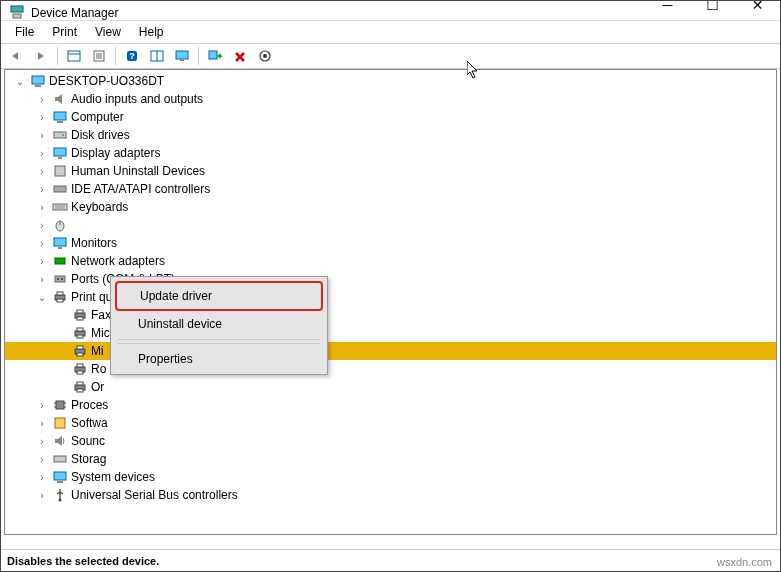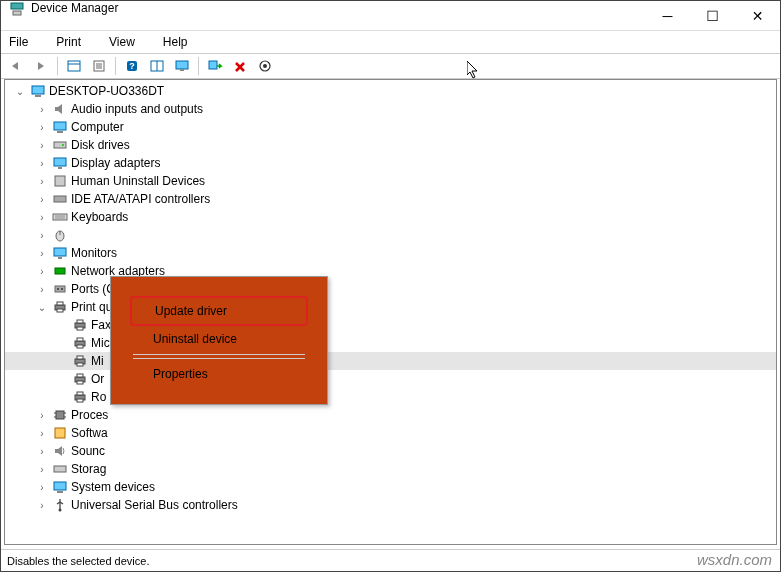--- a/index.html
+++ b/index.html
@@ -1,40 +1,40 @@
 <!DOCTYPE html>
 <html><head>
 <meta charset="utf-8">
 <style>
 * { box-sizing: border-box; margin: 0; padding: 0; }
 body { font-family: "Segoe UI", Tahoma, sans-serif; font-size: 12px; background: #fff; width: 781px; height: 572px; position: relative; border: 1px solid #444; overflow: hidden; }
-.titlebar { height: 30px; display: flex; align-items: flex-start; padding-left: 8px; border-bottom: 1px solid #ddd; }
+.titlebar { height: 20px; display: flex; align-items: flex-end; padding-left: 8px; border-bottom: 1px solid #ddd; }
 .titlebar .icon { width: 16px; height: 16px; margin-right: 6px; }
 .titlebar .title { flex: 1; font-size: 12px; }
 .winbtns { display: flex; }
 .winbtn { width: 45px; height: 30px; display: flex; align-items: center; justify-content: center; font-size: 14px; cursor: pointer; }
-.menubar { height: 22px; display: flex; align-items: center; gap: 12px; }
+.menubar { height: 22px; display: flex; align-items: center; padding-left: 6px; gap: 2px; }
 .menuitem { padding: 2px 8px; cursor: pointer; }
 .toolbar { height: 26px; display: flex; align-items: center; padding: 2px 4px; border-top: 1px solid #ccc; border-bottom: 1px solid #ccc; gap: 3px; }
 .tbtn { width: 22px; height: 22px; display: flex; align-items: center; justify-content: center; cursor: pointer; border: 1px solid transparent; }
 .tsep { width: 1px; height: 18px; background: #ccc; margin: 0 2px; }
 .tree-pane { height: 466px; overflow: auto; border: 1px solid #888; margin: 0 3px; position: relative; }
 .tree { padding: 2px 0 10px 0; }
 .node { display: flex; align-items: center; height: 18px; padding-left: 4px; cursor: pointer; white-space: nowrap; }
-.node.sel { background: #e5e5e5; }
+.node.sel { background: #eab308; }
 .exp { width: 14px; height: 14px; display: inline-flex; align-items: center; justify-content: center; font-size: 10px; color: #666; flex-shrink: 0; }
 .spacer { display: inline-block; flex-shrink: 0; }
 .nicon { width: 16px; height: 16px; margin: 0 3px; flex-shrink: 0; display: inline-flex; align-items: center; justify-content: center; }
-.ctxmenu { position: absolute; background: #c2410c; border: 1px solid #999; box-shadow: 2px 2px 4px rgba(0,0,0,0.25); padding: 18px; width: 218px; }
+.ctxmenu { position: absolute; background: #e5e5e5; border: 1px solid #999; box-shadow: 2px 2px 4px rgba(0,0,0,0.25); padding: 3px; width: 218px; }
 .ctxitem { padding: 5px 12px 5px 24px; cursor: pointer; font-size: 12px; }
 .ctxitem.bold { font-weight: normal; }
 .ctxsep { height: 1px; background: #ccc; margin: 3px 4px; }
 .highlight-box { border: 2px solid #d22; border-radius: 4px; padding: 2px 1px; margin: 1px; }
-.statusbar { position: absolute; bottom: 0; left: 0; right: 0; height: 22px; border-top: 1px solid #ccc; padding: 3px 6px; font-size: 11px; display: flex; align-items: center; }
-.watermark { position: absolute; bottom: 3px; right: 8px; font-size: 15px; color: #888; font-style: italic; }
+.statusbar { position: absolute; bottom: 0; left: 0; right: 0; height: 22px; border-top: 1px solid #ccc; padding: 3px 6px; font-size: 11px; display: flex; align-items: center; font-weight: bold; }
+.watermark { position: absolute; bottom: 3px; right: 8px; font-size: 11px; color: #888; }
 .cursor { position: absolute; pointer-events: none; }
 </style>
 </head>
 <body>
 
 <div class="titlebar">
   <span class="icon">
     <svg viewBox="0 0 16 16" width="16" height="16">
         <rect x="2" y="2" width="12" height="6" fill="#4aa" stroke="#066"></rect>
         <rect x="4" y="10" width="8" height="4" fill="#ccc" stroke="#666"></rect>
@@ -302,33 +302,33 @@
       <div class="node">
         <span class="spacer" style="width:46px"></span>
         <span class="exp"></span>
         <span class="nicon">
           <svg width="16" height="16">
             <rect x="3" y="6" width="10" height="5" fill="#888" stroke="#444"></rect>
             <rect x="5" y="3" width="6" height="3" fill="#fff" stroke="#444"></rect>
             <rect x="5" y="10" width="6" height="3" fill="#fff" stroke="#444"></rect>
           </svg>
         </span>
-        <span>Or</span>
+        <span>Ro</span>
       </div>
       <div class="node">
         <span class="spacer" style="width:46px"></span>
         <span class="exp"></span>
         <span class="nicon">
           <svg width="16" height="16">
             <rect x="3" y="6" width="10" height="5" fill="#888" stroke="#444"></rect>
             <rect x="5" y="3" width="6" height="3" fill="#fff" stroke="#444"></rect>
             <rect x="5" y="10" width="6" height="3" fill="#fff" stroke="#444"></rect>
           </svg>
         </span>
-        <span>Ro</span>
+        <span>Or</span>
       </div>
       <div class="node">
         <span class="spacer" style="width:26px"></span>
         <span class="exp">›</span>
         <span class="nicon">
           <svg width="16" height="16">
             <rect x="4" y="4" width="8" height="8" fill="#888" stroke="#444"></rect>
             <line x1="4" y1="6" x2="2" y2="6" stroke="#444"></line>
             <line x1="4" y1="10" x2="2" y2="10" stroke="#444"></line>
             <line x1="12" y1="6" x2="14" y2="6" stroke="#444"></line>

